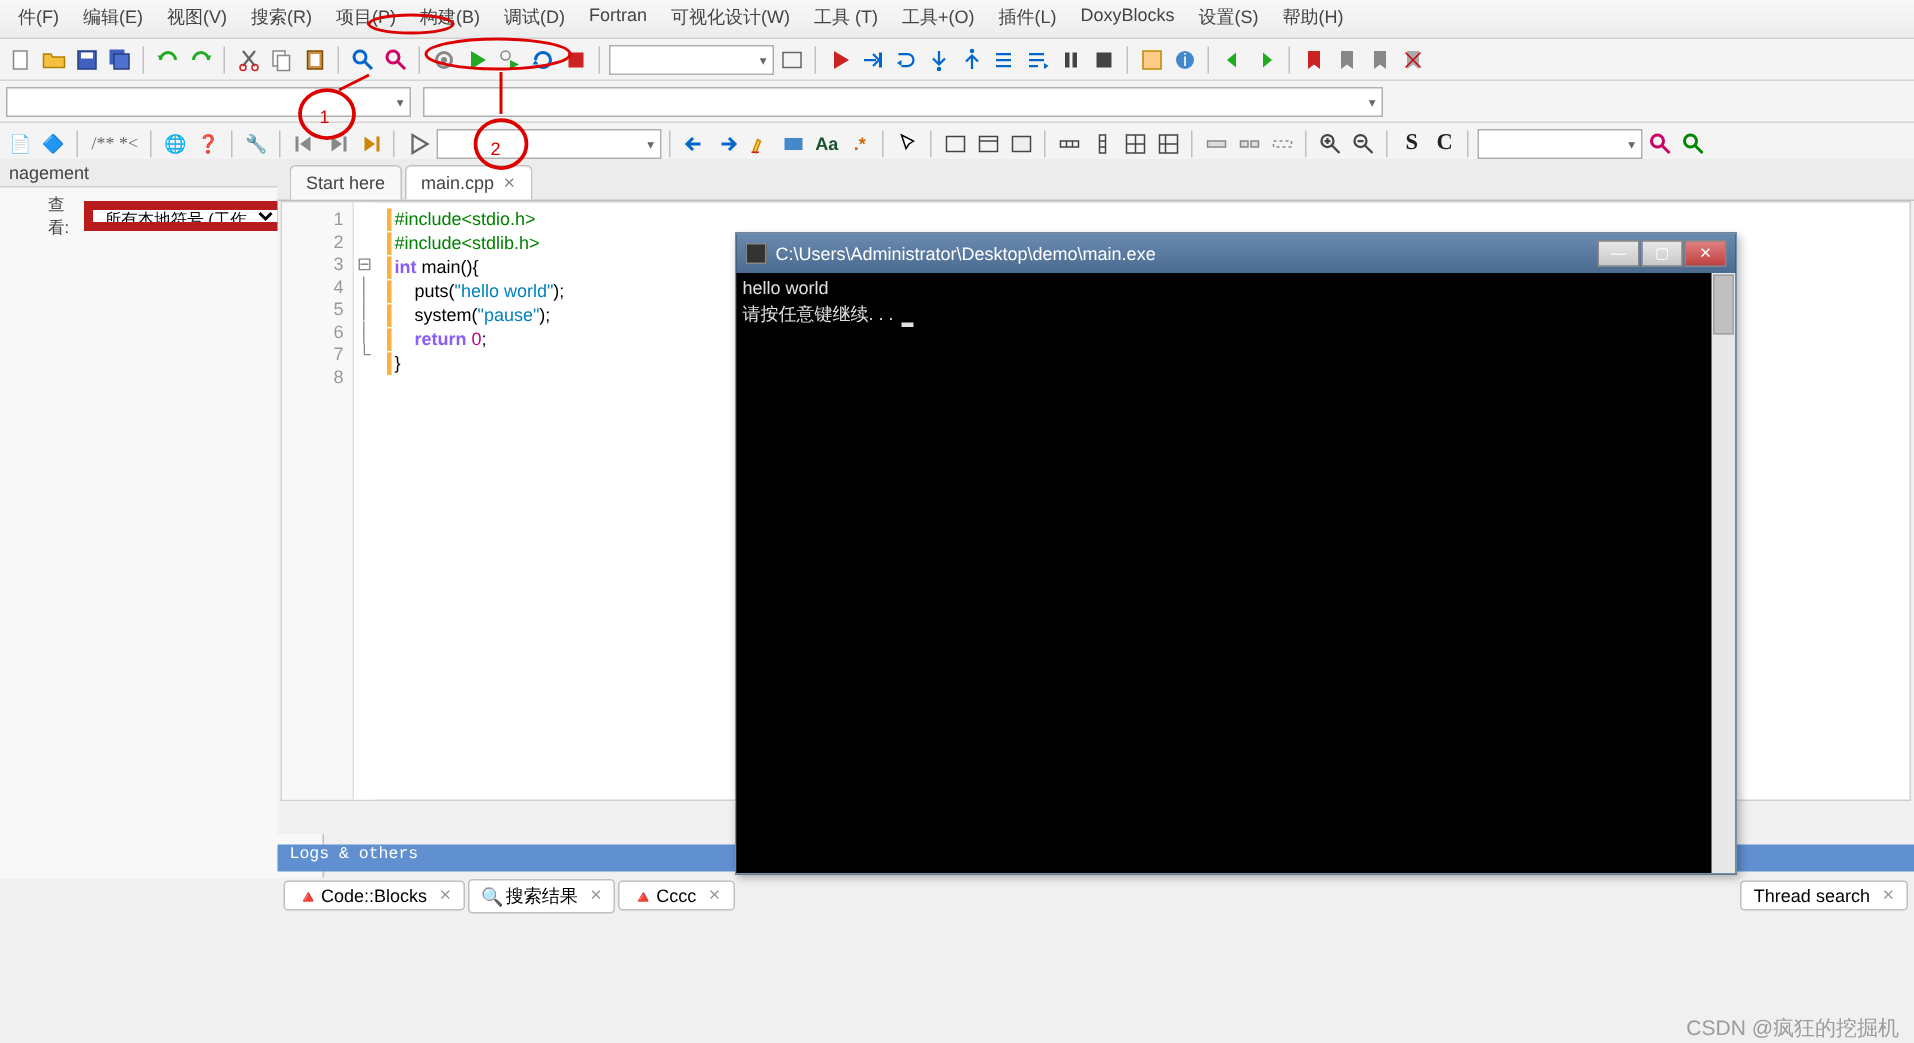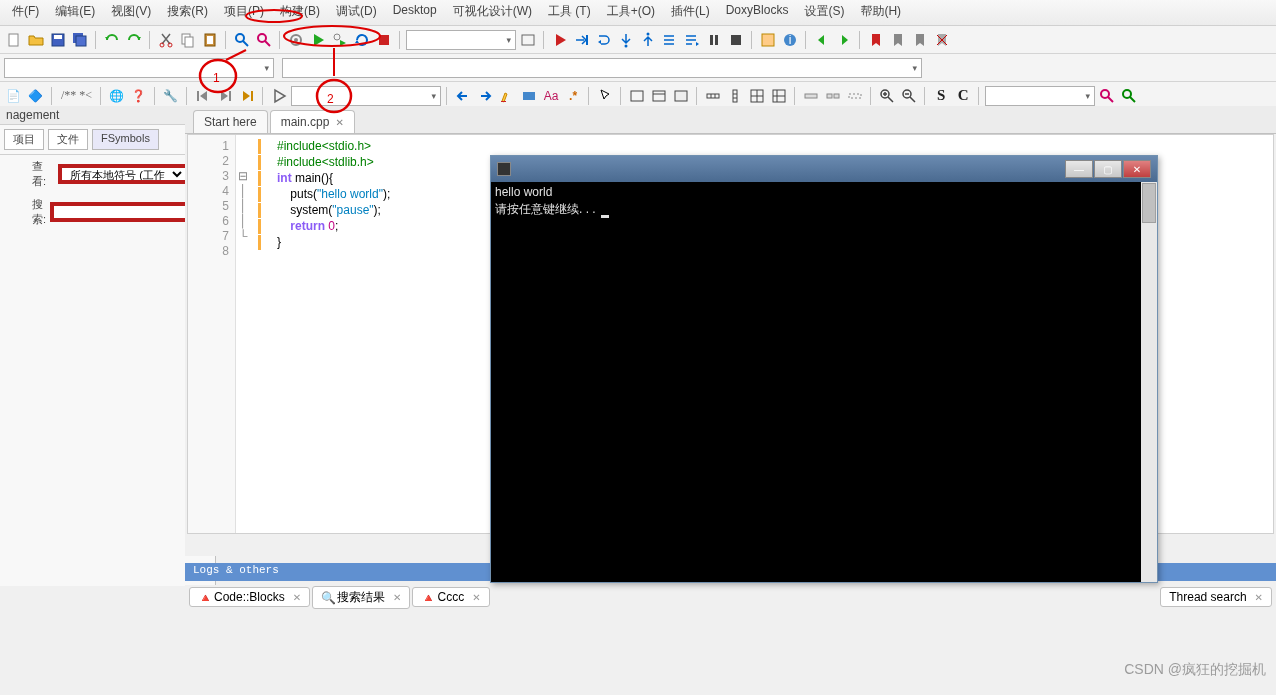--- a/index.html
+++ b/index.html
@@ -18,37 +18,37 @@
 
 
 .mgmt { position: absolute; left: 0; top: 106px; width: 216px; height: 480px; background: #f8f8f8; border-right: 1px solid #c0c0c0; }
 .mgmt-hdr { background: #ececec; border-bottom: 1px solid #d0d0d0; padding: 2px 6px; font-size: 11px; color: #444; position: relative; }
 .mgmt-close { position: absolute; right: 4px; top: 1px; font-family: Arial; font-size: 10px; color: #666; cursor: pointer; }
 .mgmt-tabs { display: flex; padding: 4px; gap: 4px; border-bottom: 1px solid #d0d0d0; }
 .mgmt-tab { border: 1px solid #b8b8b8; background: #fff; padding: 2px 8px; font-size: 11px; color: #444; cursor: pointer; }
 .mgmt-tab.active { background: #e8e8f8; }
 .mgmt-row { display: flex; align-items: center; padding: 4px; gap: 4px; margin-left: 28px; }
 .mgmt-row label { font-size: 11px; color: #444; }
-.mgmt-input { border: 4px solid #b91c1c; height: 20px; flex: 1; background: #fff; padding: 0 4px; font-size: 11px; }
+.mgmt-input { border: 6px solid #b91c1c; height: 20px; flex: 1; background: #fff; padding: 0 4px; font-size: 11px; }
 
 
 .editor-area { position: absolute; left: 185px; top: 106px; right: 0; height: 450px; background: #f0f0f0; }
 .editor-tabs { height: 28px; background: #ececec; display: flex; align-items: flex-end; padding: 0 8px; gap: 2px; border-bottom: 1px solid #c0c0c0; }
 .editor-tab { background: #f8f8f8; border: 1px solid #c0c0c0; border-bottom: none; border-radius: 4px 4px 0 0; padding: 4px 10px; font-size: 11px; color: #444; display: flex; align-items: center; gap: 6px; cursor: pointer; }
 .editor-tab.active { background: #fff; }
 .tab-close { color: #888; font-size: 10px; }
 .code-container { background: #fff; height: 400px; display: flex; position: relative; border: 1px solid #d0d0d0; margin: 0 2px; }
 .gutter { width: 48px; background: #f8f8f8; border-right: 1px solid #e0e0e0; text-align: right; padding: 4px 6px 0 0; color: #999; font-family: "Courier New", monospace; font-size: 12px; line-height: 15px; }
 .fold-col { width: 14px; background: #fff; padding-top: 4px; font-family: monospace; font-size: 10px; color: #888; line-height: 15px; text-align: center; }
 .code { flex: 1; padding: 4px 8px; font-family: "Courier New", monospace; font-size: 12px; line-height: 15px; white-space: pre; color: #000; }
 .kw { color: #8b5cf6; font-weight: bold; }
 .pp { color: #008000; }
 .str { color: #0080c0; }
 .num { color: #c00080; }
-.cbar { border-left: 3px solid #fbb040; padding-left: 16px; display: inline-block; }
+.cbar { border-left: 3px solid #fbb040; padding-left: 2px; display: inline-block; }
 
 
 .console-win { position: absolute; left: 490px; top: 155px; width: 668px; height: 428px; background: #000; border: 1px solid #7090b0; box-shadow: 2px 2px 6px rgba(0,0,0,0.3); z-index: 100; }
 .console-title { height: 26px; background: linear-gradient(#6a8ab0, #4a6a90); display: flex; align-items: center; padding: 0 6px; color: #fff; font-size: 11px; }
 .console-title .icon { width: 14px; height: 14px; background: #333; margin-right: 6px; border: 1px solid #888; }
 .console-btns { margin-left: auto; display: flex; gap: 1px; }
 .console-btn { width: 28px; height: 18px; background: linear-gradient(#e8e8e8, #c8c8c8); border: 1px solid #888; display: flex; align-items: center; justify-content: center; font-size: 10px; cursor: pointer; }
 .console-btn.close { background: linear-gradient(#e08080, #c04040); color: #fff; }
 .console-body { background: #000; color: #e0e0e0; font-family: "NSimSun", "SimSun", "Courier New", monospace; font-size: 13px; padding: 2px 4px; height: calc(100% - 26px); white-space: pre; line-height: 16px; position: relative; }
 .console-scroll { position: absolute; right: 0; top: 0; bottom: 0; width: 16px; background: #e8e8e8; }
@@ -60,37 +60,37 @@
 .bottom-tabs { position: absolute; left: 185px; top: 585px; right: 0; height: 24px; background: #f0f0f0; display: flex; align-items: center; gap: 2px; padding: 0 4px; }
 .btab { border: 1px solid #c0c0c0; background: #fff; border-radius: 3px; padding: 2px 8px; font-size: 11px; display: flex; align-items: center; gap: 4px; cursor: pointer; }
 .btab .ic { width: 12px; height: 12px; display: inline-block; }
 .btab .x { color: #999; font-size: 10px; margin-left: 4px; }
 
 
 .annot { position: absolute; z-index: 50; pointer-events: none; }
 .annot svg { overflow: visible; }
 
 
-.watermark { position: absolute; right: 10px; bottom: 16px; color: rgba(120,120,120,0.7); font-size: 14px; z-index: 200; margin-top: 46px; }
+.watermark { position: absolute; right: 10px; bottom: 0; color: rgba(120,120,120,0.7); font-size: 14px; z-index: 200; margin-top: 46px; }
 
 
 .svg-ic { width: 16px; height: 16px; }
 </style>
 </head>
 <body>
 
 <div class="menubar">
   <div class="mi">件(F)</div>
   <div class="mi">编辑(E)</div>
   <div class="mi">视图(V)</div>
   <div class="mi">搜索(R)</div>
   <div class="mi">项目(P)</div>
   <div class="mi">构建(B)</div>
   <div class="mi">调试(D)</div>
-  <div class="mi">Desktop</div>
+  <div class="mi">Fortran</div>
   <div class="mi">可视化设计(W)</div>
   <div class="mi">工具 (T)</div>
   <div class="mi">工具+(O)</div>
   <div class="mi">插件(L)</div>
   <div class="mi">DoxyBlocks</div>
   <div class="mi">设置(S)</div>
   <div class="mi">帮助(H)</div>
 </div>
 
 <div class="toolbar-row">
@@ -353,21 +353,21 @@
       <svg class="svg-ic" viewBox="0 0 16 16">
         <path d="M3 13l3-8 2 1-3 8z" fill="#fc4" stroke="#c80"></path>
         <rect x="2" y="13" width="5" height="1" fill="#c22"></rect>
       </svg>
     </span>
   <span class="tb-icon">
       <svg class="svg-ic" viewBox="0 0 16 16">
         <rect x="2" y="4" width="12" height="8" fill="#48c"></rect>
       </svg>
     </span>
-  <span class="tb-icon" style="color:#be185d;font-weight:normal">Aa</span>
+  <span class="tb-icon" style="color:#14532d;font-weight:bold">Aa</span>
   <span class="tb-icon" style="color:#c60;font-weight:bold">.*</span>
   <span class="tb-sep"></span>
   <span class="tb-icon">
       <svg class="svg-ic" viewBox="0 0 16 16">
         <path d="M4 2l3 9 2-3 3-2z" fill="#fff" stroke="#000"></path>
       </svg>
     </span>
   <span class="tb-sep"></span>
   <span class="tb-icon">
       <svg class="svg-ic" viewBox="0 0 16 16">
@@ -457,34 +457,24 @@
         <path d="M9 9l5 5" stroke="#080" stroke-width="2"></path>
       </svg>
     </span>
 </div>
 
 <div class="mgmt">
   <div class="mgmt-hdr">
     <span>nagement</span>
     <span class="mgmt-close">✕</span>
   </div>
-  <div class="mgmt-tabs">
-    <div class="mgmt-tab">项目</div>
-    <div class="mgmt-tab">文件</div>
-    <div class="mgmt-tab active">FSymbols</div>
-  </div>
   <div class="mgmt-row">
     <label>查看:</label>
     <select class="mgmt-input"><option>所有本地符号 (工作</option></select>
     <span class="tb-icon" style="background:#e8f8e8;border:1px solid #8c8">⟳</span>
-  </div>
-  <div class="mgmt-row">
-    <label>搜索:</label>
-    <input class="mgmt-input" style="">
-    <span style="font-size:9px;color:#666;padding:0 2px">▾</span>
   </div>
 </div>
 
 <div class="editor-area">
   <div class="editor-tabs">
     <div class="editor-tab">
         <span>Start here</span>
       </div>
     <div class="editor-tab active">
         <span>main.cpp</span>
@@ -519,20 +509,21 @@
 <span class="cbar"><span>    system(</span><span class="str">"pause"</span><span>);</span></span>
 <span class="cbar"><span>    </span><span class="kw">return</span><span> </span><span class="num">0</span><span>;</span></span>
 <span class="cbar"><span>}</span></span>
 </div>
   </div>
 </div>
 
 <div class="console-win">
   <div class="console-title">
     <span class="icon"></span>
+    <span>C:\Users\Administrator\Desktop\demo\main.exe</span>
     <div class="console-btns">
       <div class="console-btn">—</div>
       <div class="console-btn">▢</div>
       <div class="console-btn close">✕</div>
     </div>
   </div>
   <div class="console-body"><span>hello world</span>
 <span>请按任意键继续. . . </span><span class="blink-cursor"></span>
     <div class="console-scroll"><div class="console-scroll-thumb"></div></div>
   </div>

